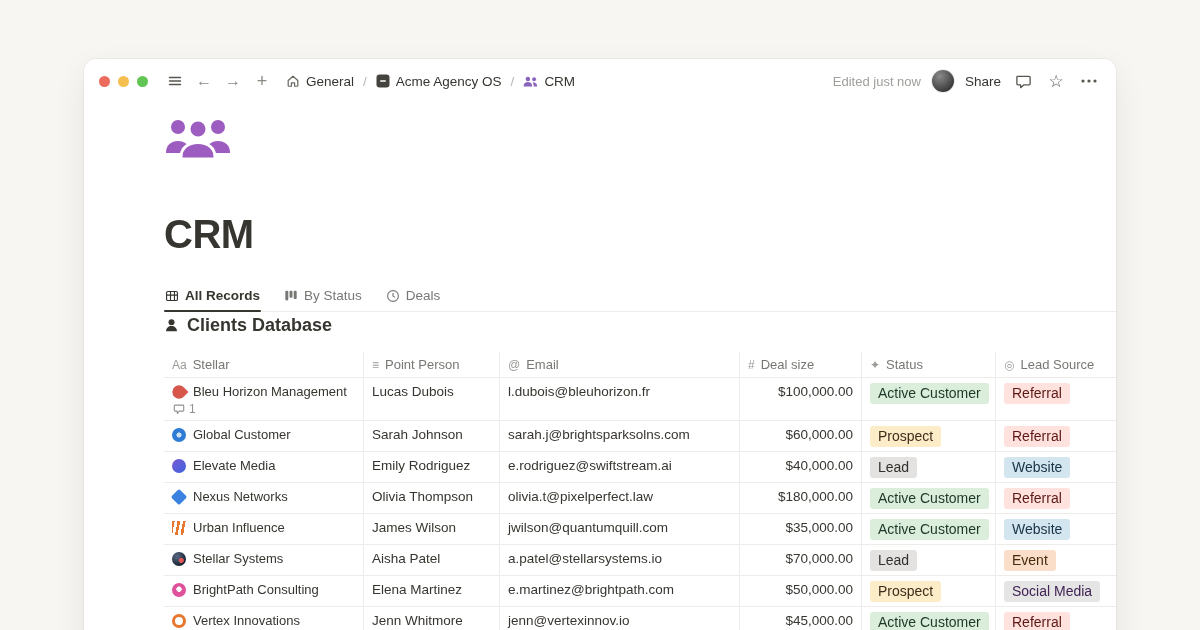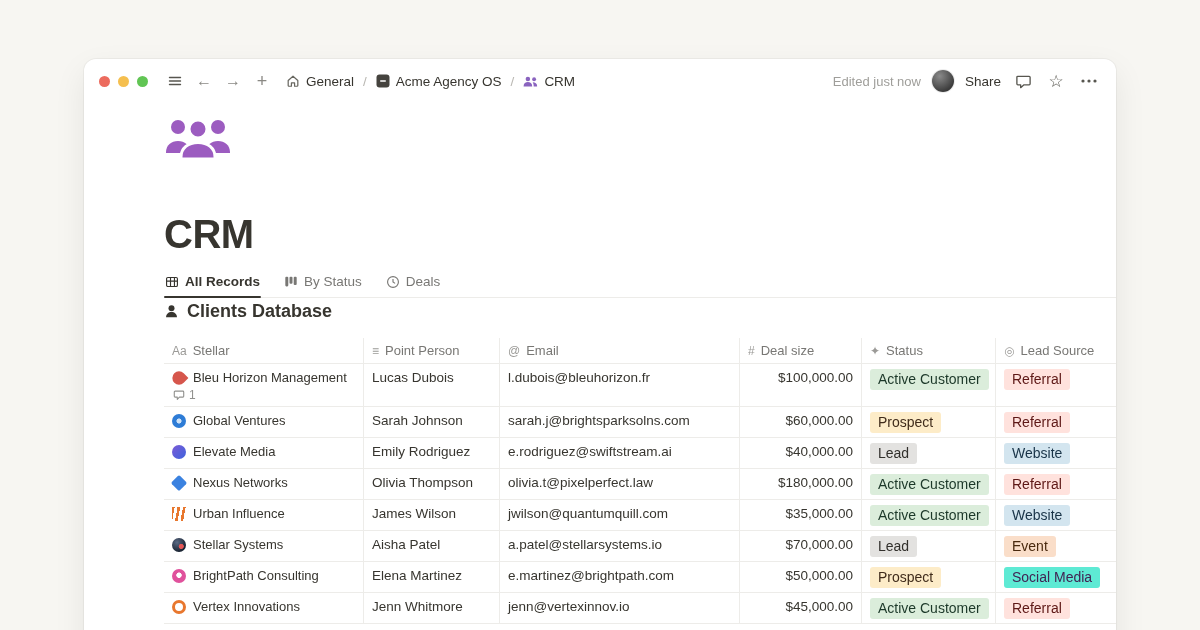--- a/index.html
+++ b/index.html
@@ -27,21 +27,21 @@
   .crumb-sep{color:#B9B7B2;padding:0 1px}
   .tb-right{margin-left:auto;display:flex;align-items:center;gap:11px}
   .edited{color:#9f9e9a;font-size:13px}
   .avatar{width:22px;height:22px;border-radius:50%;background:radial-gradient(circle at 35% 28%,#8a8a8a,#1e1e1e);box-shadow:0 0 0 1px rgba(0,0,0,.08)}
   .share{font-size:13.5px;color:#37352F}
   .star{font-size:17px;color:#57564f}
   
   .content{padding-left:80px}
   .page-icon{margin-top:16px;width:68px;height:48px}
   h1.page-title{margin:48px 0 0;font-size:40px;line-height:1.15;font-weight:700;letter-spacing:-.5px}
-  .tabbar{display:flex;gap:22px;margin-top:12px;border-bottom:1px solid #EDECE9}
+  .tabbar{display:flex;gap:22px;margin-top:26px;border-bottom:1px solid #EDECE9}
   .tab{display:flex;align-items:center;gap:6px;font-size:13.5px;color:#787774;padding:5px 1px 8px;position:relative;cursor:default}
   .tab .tab-icon{display:flex;align-items:center}
   .tab.active{color:#37352F;font-weight:700}
   .tab.active::after{content:"";position:absolute;left:0;right:0;bottom:-1px;height:2px;background:#37352F;border-radius:1px}
   .db-heading{display:flex;align-items:center;gap:8px;margin-top:3px;font-size:18px;font-weight:700}
   
   .t-head,.t-row{display:grid;grid-template-columns:200px 136px 240px 122px 134px minmax(0,1fr)}
   .t-head{margin-top:16px;border-bottom:1px solid #EDECE9}
   .hcell{display:flex;align-items:center;gap:6px;padding:0 8px;height:25px;border-right:1px solid #EDECE9;color:#787774;font-size:13px;overflow:hidden;white-space:nowrap}
   .hcell:last-child{border-right:none}
@@ -244,21 +244,21 @@
             <span class="badge" style="background: rgb(219, 237, 219); color: rgb(28, 56, 41);">Active Customer</span>
           </div>
           <div class="cell cell-badge">
             <span class="badge" style="background: rgb(255, 226, 221); color: rgb(93, 23, 21);">Referral</span>
           </div>
         </div>
         <div class="t-row">
           <div class="cell cell-company">
             <div class="name-row">
               <span class="logo globe" style="--c: #2E7CD6;"></span>
-              <span class="co-name">Global Ventures</span>
+              <span class="co-name">Global Customer</span>
             </div>
           </div>
           <div class="cell">Sarah Johnson</div>
           <div class="cell">sarah.j@brightsparksolns.com</div>
           <div class="cell cell-num">$60,000.00</div>
           <div class="cell cell-badge">
             <span class="badge" style="background: rgb(253, 236, 200); color: rgb(64, 44, 27);">Prospect</span>
           </div>
           <div class="cell cell-badge">
             <span class="badge" style="background: rgb(255, 226, 221); color: rgb(93, 23, 21);">Referral</span>
@@ -339,21 +339,21 @@
               <span class="co-name">BrightPath Consulting</span>
             </div>
           </div>
           <div class="cell">Elena Martinez</div>
           <div class="cell">e.martinez@brightpath.com</div>
           <div class="cell cell-num">$50,000.00</div>
           <div class="cell cell-badge">
             <span class="badge" style="background: rgb(253, 236, 200); color: rgb(64, 44, 27);">Prospect</span>
           </div>
           <div class="cell cell-badge">
-            <span class="badge" style="background: #5eead4; color: rgb(65, 36, 84);">Social Media</span>
+            <span class="badge" style="background: #e5e5e5; color: rgb(65, 36, 84);">Social Media</span>
           </div>
         </div>
         <div class="t-row">
           <div class="cell cell-company">
             <div class="name-row">
               <span class="logo ring" style="--c: #E8772E;"></span>
               <span class="co-name">Vertex Innovations</span>
             </div>
           </div>
           <div class="cell">Jenn Whitmore</div>

